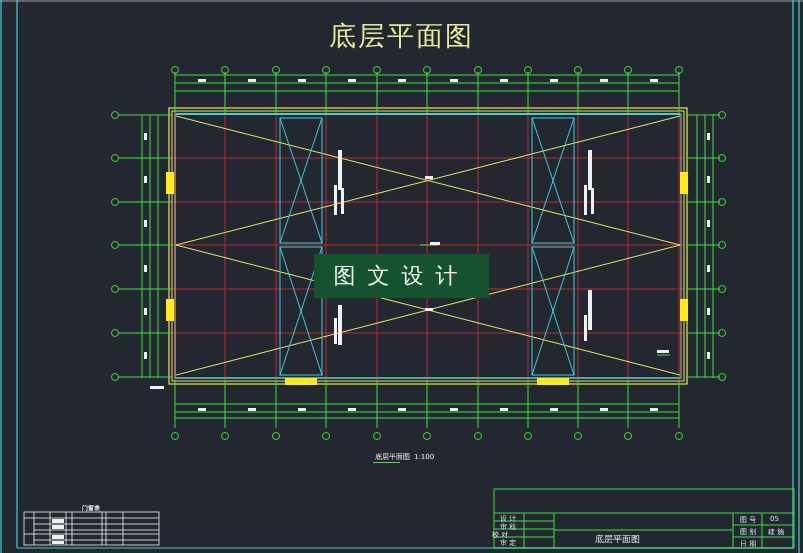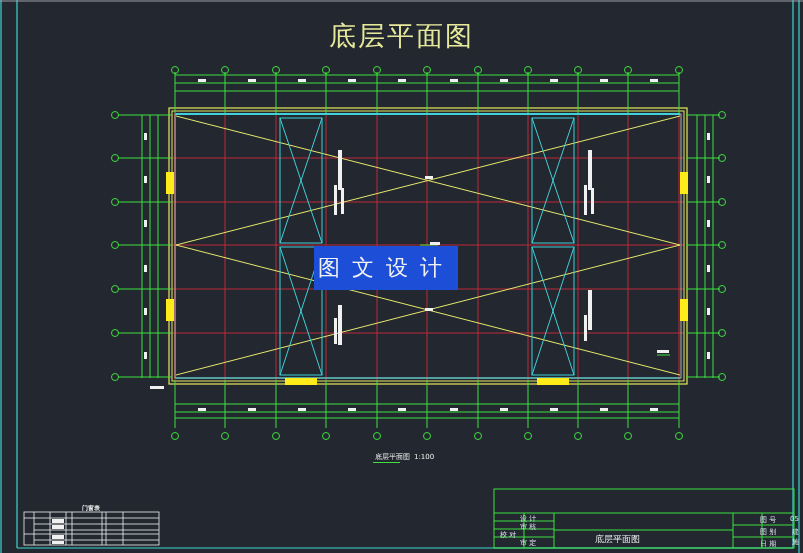--- a/index.html
+++ b/index.html
@@ -1,23 +1,23 @@
 <!DOCTYPE html>
 <html><head>
 <meta charset="utf-8">
 <style>
   html, body { margin:0; padding:0; background:#232830; }
   body { width:803px; height:553px; overflow:hidden; position:relative; font-family:"DejaVu Sans", sans-serif; }
   #canvas { position:absolute; left:0; top:0; width:803px; height:553px; }
   .title { position:absolute; left:0; top:18px; width:803px; text-align:center; color:#e6e89a; font-size:27px; letter-spacing:2px; font-family:"DejaVu Serif", serif; }
-  .watermark { position:absolute; left:314px; top:246px; width:144px; height:44px; background:#1d4ed8; color:#f2f2f2; font-size:22px; letter-spacing:12px; display:flex; align-items:center; justify-content:center; font-family:"DejaVu Serif", serif; }
+  .watermark { position:absolute; left:314px; top:254px; width:175px; height:44px; background:#14532d; color:#f2f2f2; font-size:22px; letter-spacing:12px; display:flex; align-items:center; justify-content:center; font-family:"DejaVu Serif", serif; }
   .caption { position:absolute; left:375px; top:452px; color:#f0f0f0; font-size:7px; font-weight:normal; }
   .caption .scale { margin-left:4px; font-size:7px; }
   .caption-line { position:absolute; left:373px; top:462px; width:27px; height:1px; background:#3fe03f; }
-  .tb { position:absolute; color:#dbe3f0; font-size:7px;margin-left:20px; }
+  .tb { position:absolute; color:#dbe3f0; font-size:7px; }
   .tb-title { position:absolute; left:595px; top:533px; color:#f0f0f0; font-size:9px; }
   .door-label { position:absolute; left:82px; top:504px; color:#f0f0f0; font-size:6px; font-weight:bold; }
 </style>
 </head>
 <body>
 
 <svg id="canvas" width="803" height="553" viewBox="0 0 803 553" xmlns="http://www.w3.org/2000/svg">
 
   <g>
     <rect x="0" y="0" width="803" height="553" fill="#232830"></rect>
@@ -291,20 +291,20 @@
 <div class="title">底层平面图</div>
 <div class="watermark">图文设计</div>
 <div class="caption">
   <span>底层平面图</span><span class="scale">1:100</span>
 </div>
 <div class="caption-line"></div>
 <div class="door-label">门窗表</div>
 
 <div class="tb" style="left:500px;top:514px;">设 计</div>
 <div class="tb" style="left:500px;top:522px;">审 核</div>
-<div class="tb" style="left:480px;top:530px;">校 对</div>
+<div class="tb" style="left:492px;top:530px;">校 对</div>
 <div class="tb" style="left:500px;top:538px;text-align:right;">审 定</div>
 <div class="tb-title">底层平面图</div>
 <div class="tb" style="left:740px;top:515px;">图 号</div>
 <div class="tb" style="left:740px;top:527px;">图 别</div>
 <div class="tb" style="left:740px;top:539px;">日 期</div>
 <div class="tb" style="left:770px;top:515px;">05</div>
 <div class="tb" style="left:768px;top:527px;text-align:center;">建 施</div>
 
 </body></html>

